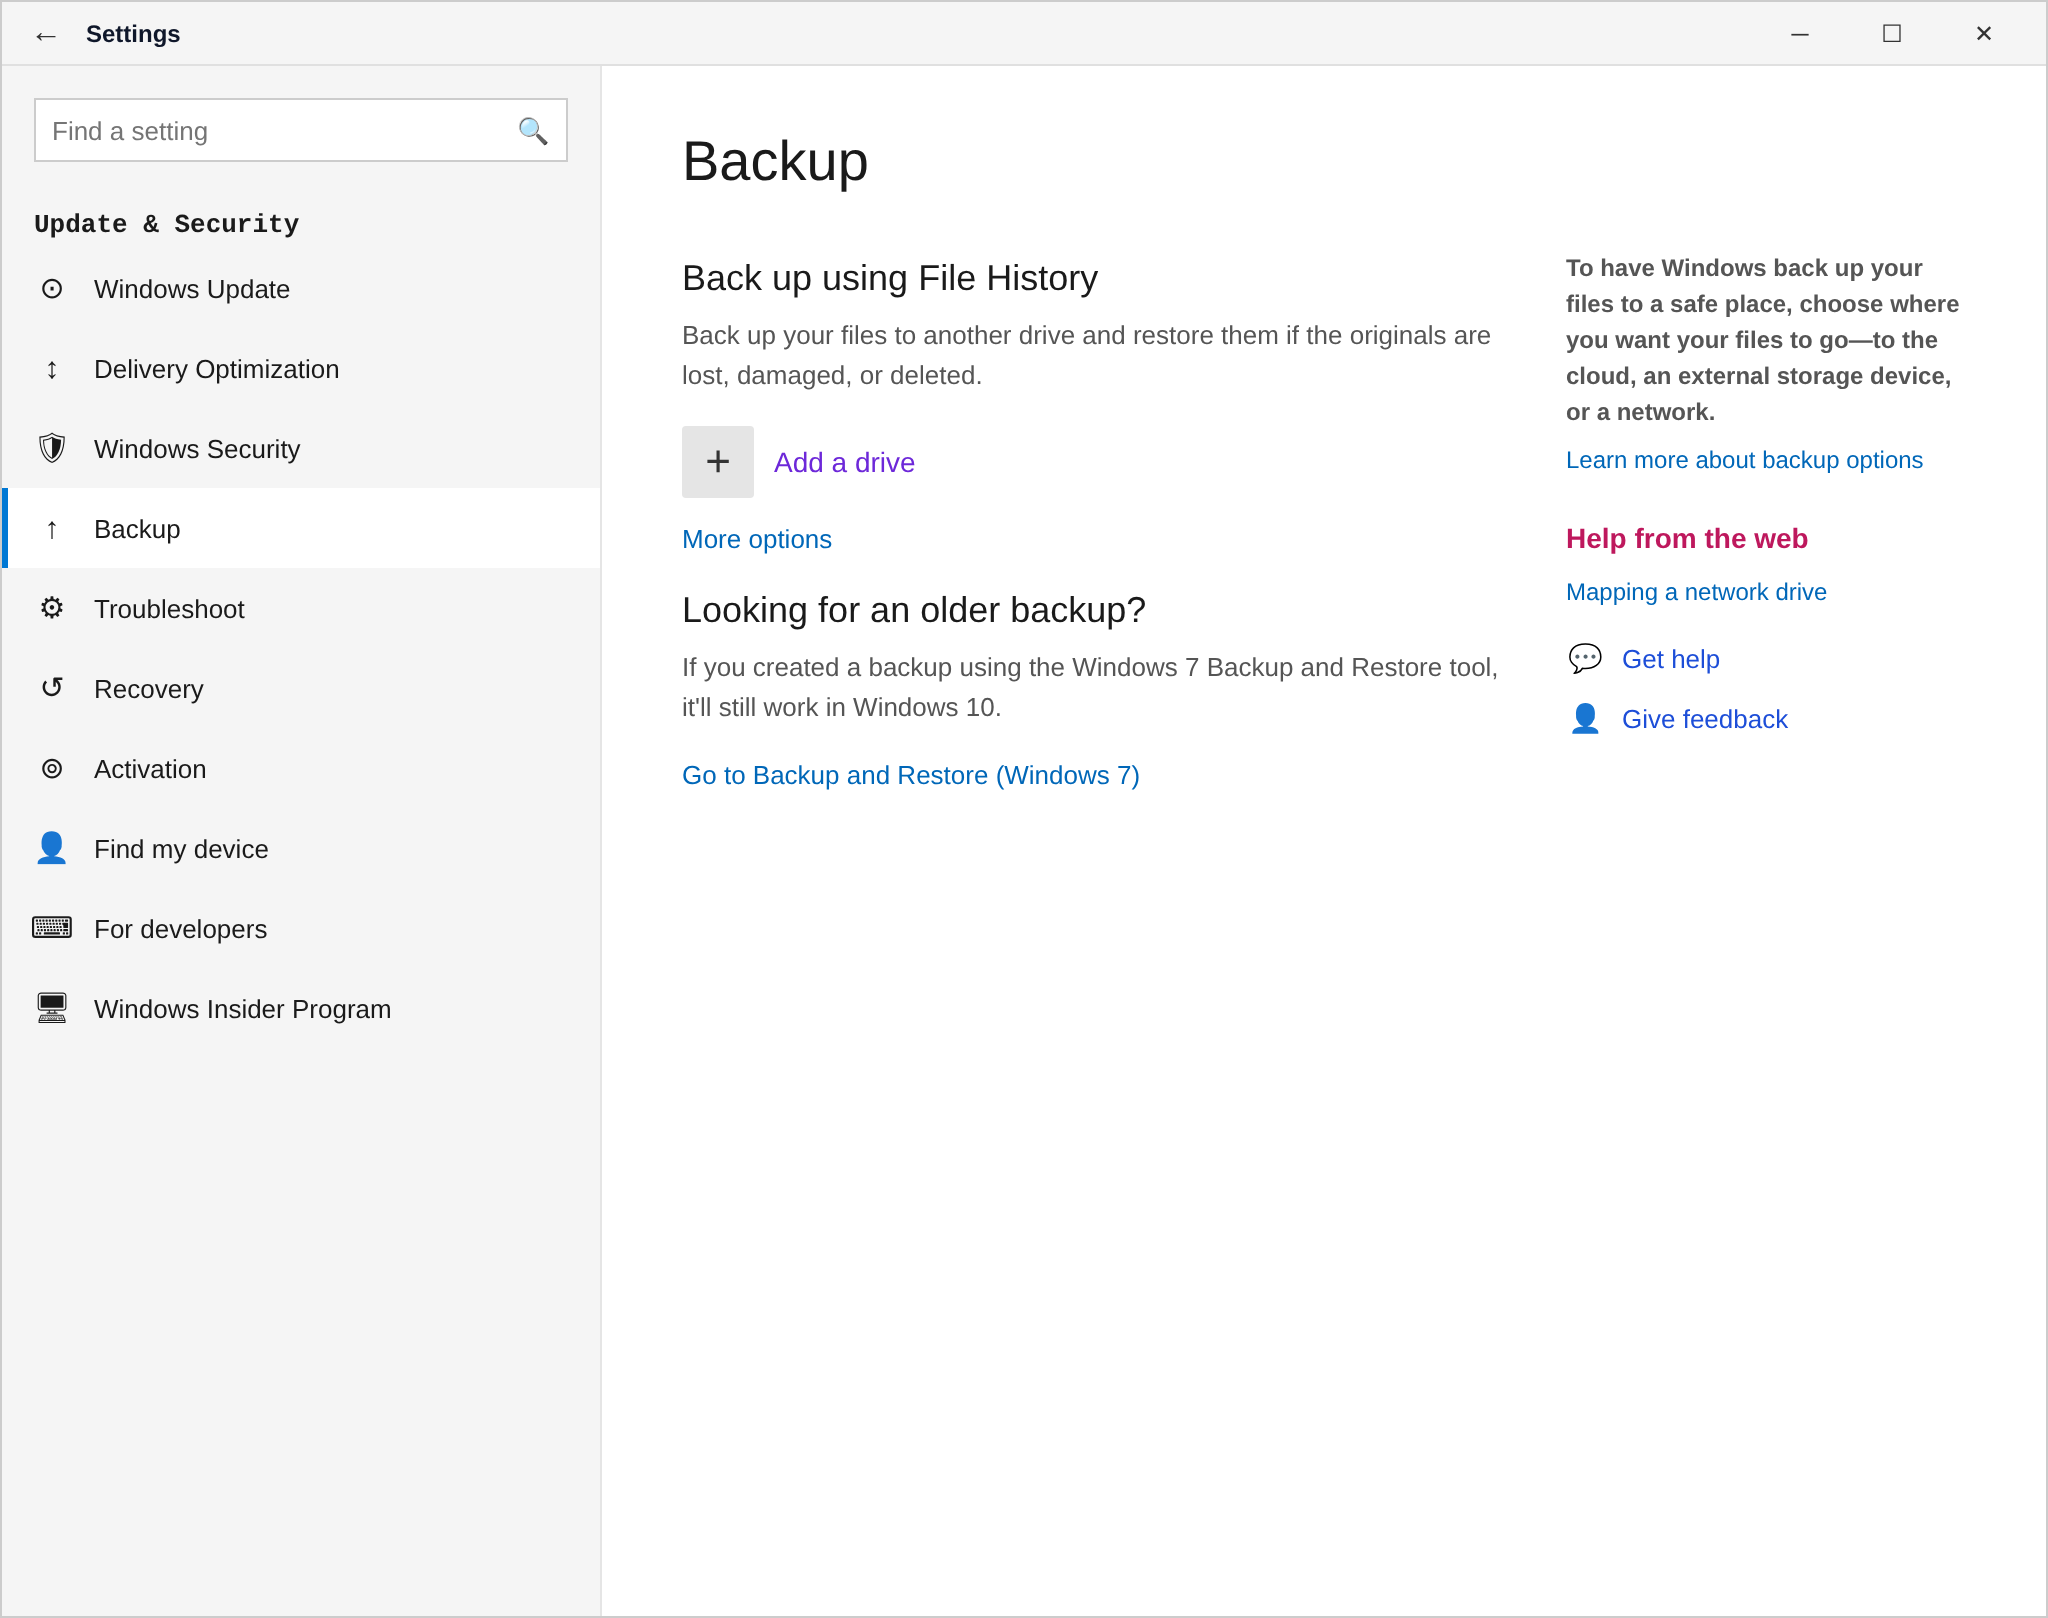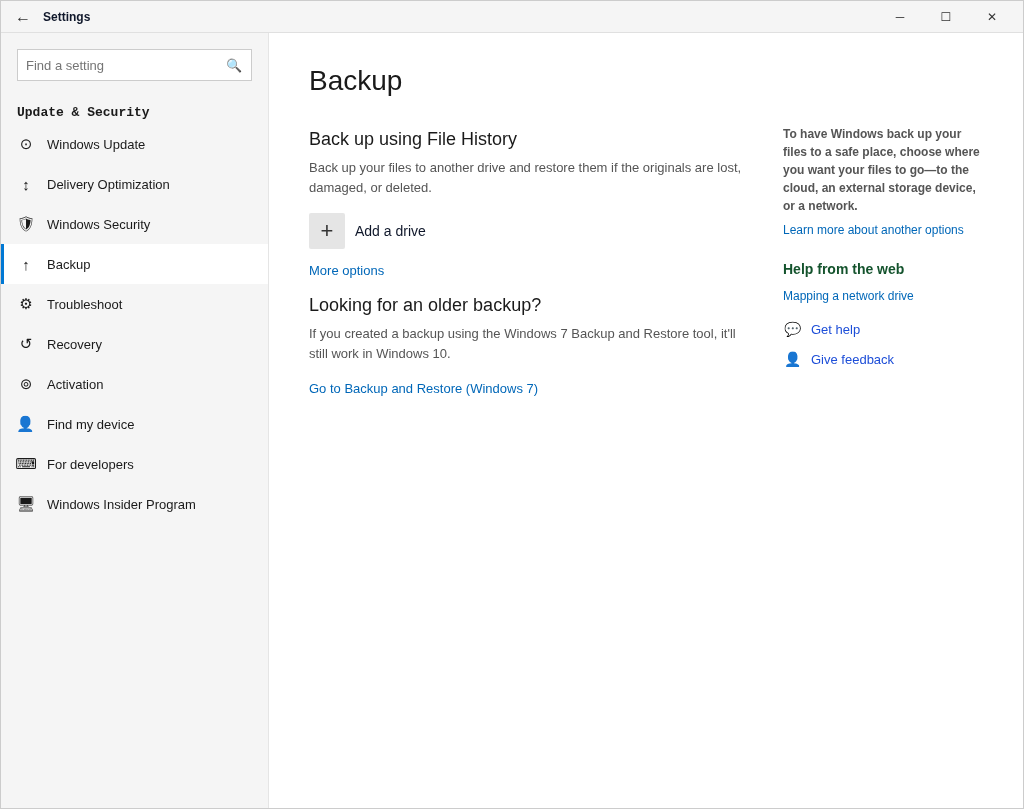--- a/index.html
+++ b/index.html
@@ -76,21 +76,21 @@
     }
 
     .content-area {
       display: flex;
       flex: 1;
       overflow: hidden;
     }
 
     
     .sidebar {
-      width: 268px;
+      width: 300px;
       background: #f5f5f5;
       flex-shrink: 0;
       display: flex;
       flex-direction: column;
       overflow-y: auto;
       border-right: 1px solid #e5e5e5;
     }
 
     .sidebar-header {
       padding: 16px 16px 8px 16px;
@@ -219,21 +219,21 @@
       align-items: center;
       justify-content: center;
       border-radius: 2px;
       font-size: 22px;
       color: #333;
       flex-shrink: 0;
     }
 
     .add-drive-label {
       font-size: 14px;
-      color: #0f172a;
+      color: #6d28d9;
     }
 
     .link-blue {
       font-size: 13px;
       color: #0067b8;
       cursor: pointer;
       text-decoration: none;
     }
 
     .older-backup-section {
@@ -262,21 +262,21 @@
       color: #0067b8;
       cursor: pointer;
       display: block;
       margin-bottom: 24px;
       text-decoration: none;
     }
 
     .right-panel-section-title {
       font-size: 14px;
       font-weight: 600;
-      color: #14532d;
+      color: #be185d;
       margin-bottom: 12px;
     }
 
     .right-panel-action {
       display: flex;
       align-items: center;
       gap: 8px;
       margin-bottom: 10px;
       cursor: pointer;
     }
@@ -388,21 +388,21 @@
 
         <div class="older-backup-section">
           <h2 class="section-title">Looking for an older backup?</h2>
           <p class="section-desc">If you created a backup using the Windows 7 Backup and Restore tool, it'll still work in Windows 10.</p>
           <a class="link-blue">Go to Backup and Restore (Windows 7)</a>
         </div>
       </div>
 
       <div class="main-right">
         <p class="right-panel-desc">To have Windows back up your files to a safe place, choose where you want your files to go—to the cloud, an external storage device, or a network.</p>
-        <a class="right-panel-link">Learn more about another options</a>
+        <a class="right-panel-link">Learn more about backup options</a>
 
         <p class="right-panel-section-title">Help from the web</p>
 
         <a class="right-panel-link" style="margin-bottom:16px;">Mapping a network drive</a>
 
         <div class="right-panel-action">
           <div class="action-icon">💬</div>
           <span class="action-label">Get help</span>
         </div>
 

